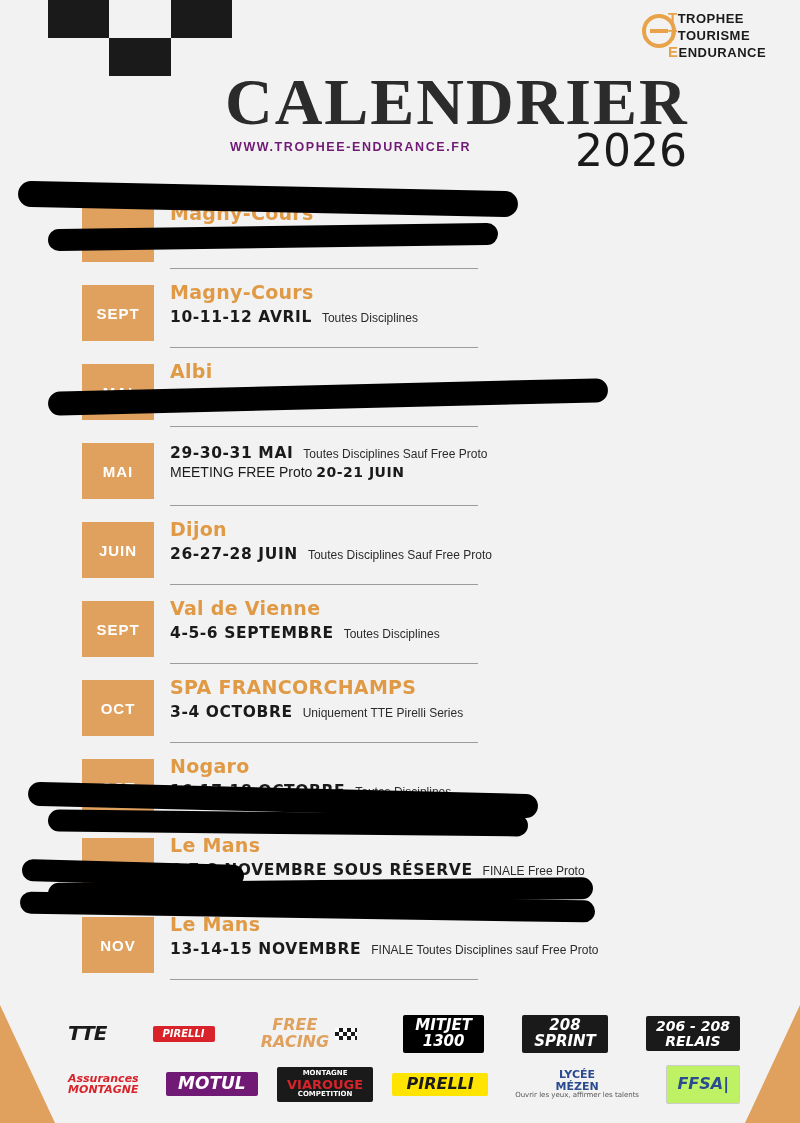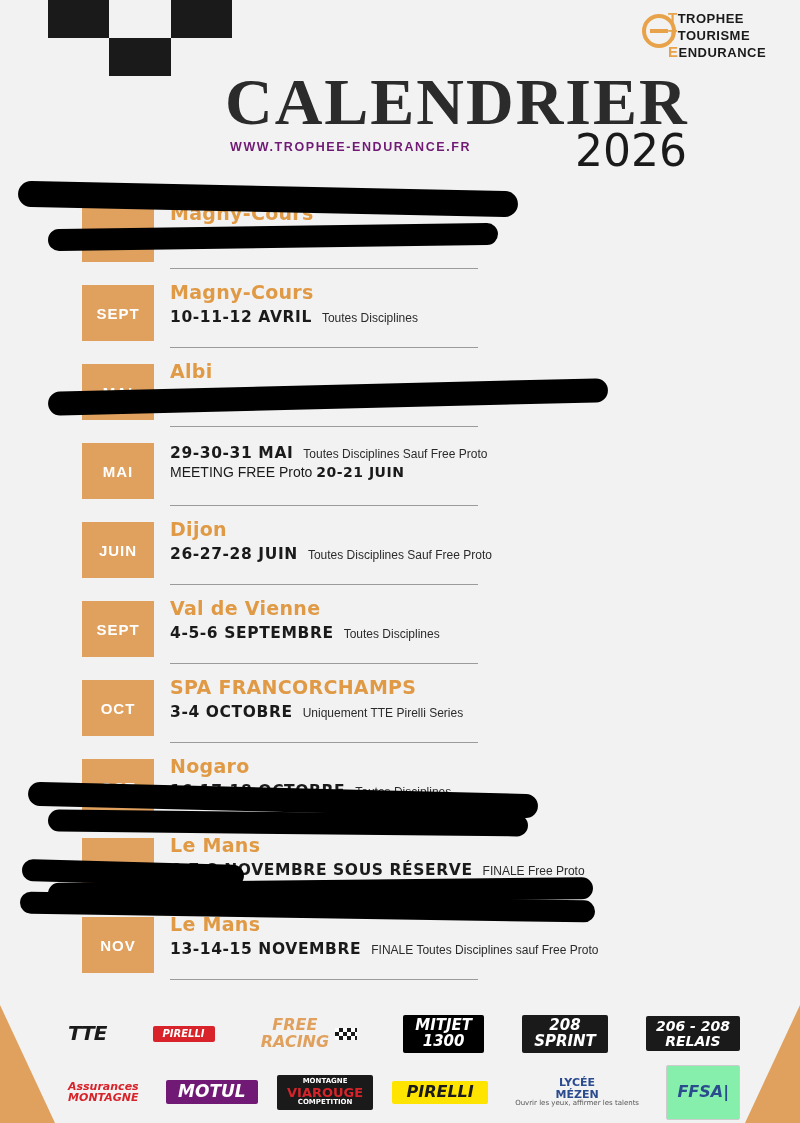--- a/index.html
+++ b/index.html
@@ -127,21 +127,21 @@
   .c-mitjet { background:#000000; color:#fff; font-size:15px; font-style:italic; padding:3px 12px;}
   .c-208 { background:#1a1a1a; color:#fff; font-size:15px; font-style:italic; padding:3px 12px;}
   .c-relais { background:#1a1a1a; color:#fff; font-size:14px; font-style:italic; padding:3px 10px;}
   .c-assur { color:#d8232a; font-size:11px; font-style:italic; }
   .c-motul { background:#701a75; color:#fff; font-size:17px; font-style:italic; padding:3px 12px;}
   .c-viarouge { background:#1a1a1a; color:#fff; font-size:13px; padding:3px 10px;}
   .c-viarouge span { color:#d8232a; }
   .c-pirelli { background:#ffe400; color:#1a1a1a; font-size:16px; font-style:italic; padding:3px 14px;}
   .c-lycee { color:#2b4b8f; font-size:11px; }
   .c-lycee .sub { display:block; font-weight:normal; font-size:7px; color:#555; }
-  .c-ffsa { background:#86efac; color:#1a1a1a; font-size:16px; font-style:italic; padding:18px 10px; border:1px solid #ccc;}
+  .c-ffsa { background:#bef264; color:#1a1a1a; font-size:16px; font-style:italic; padding:10px 10px; border:1px solid #ccc;}
   .c-ffsa span { color:#2b4b8f; }
   .flagmini { display:inline-block; width:22px; height:12px; margin-left:6px;
     background:
       linear-gradient(45deg,#1a1a1a 25%,transparent 25%,transparent 75%,#1a1a1a 75%),
       linear-gradient(45deg,#1a1a1a 25%,#fff 25%,#fff 75%,#1a1a1a 75%);
     background-size: 8px 8px; background-position: 0 0, 4px 4px;
   }
 
   
   .strike {

